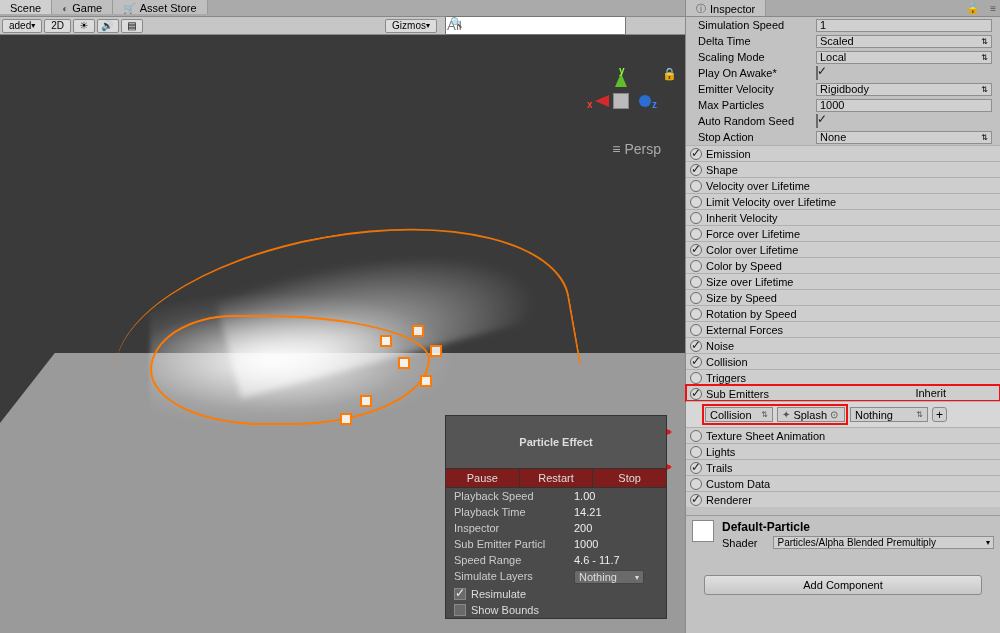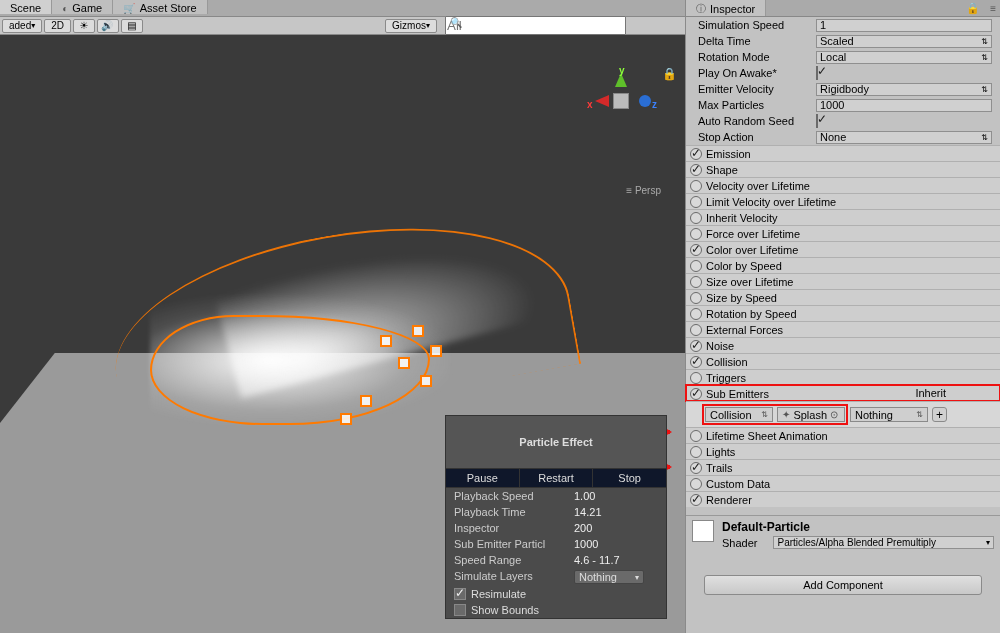--- a/index.html
+++ b/index.html
@@ -29,28 +29,28 @@
   .gizmo { position: absolute; right: 28px; top: 30px; width: 70px; height: 70px; }
   .axis { position: absolute; font-size: 10px; font-weight: bold; }
   .axis.x { color: #ff3b3b; left: 0; top: 34px; }
   .axis.y { color: #8dff3b; left: 32px; top: 0; }
   .axis.z { color: #3b82ff; right: 0; top: 34px; }
   .cone { position: absolute; width: 0; height: 0; }
   .cone.x { left: 8px; top: 30px; border-top: 6px solid transparent; border-bottom: 6px solid transparent; border-right: 14px solid #d42a2a; }
   .cone.y { left: 28px; top: 8px; border-left: 6px solid transparent; border-right: 6px solid transparent; border-bottom: 14px solid #5fbf2a; }
   .cone.z { right: 8px; top: 30px; border-top: 6px solid transparent; border-bottom: 6px solid transparent; border-left: 14px solid #2a6ed4; border-radius: 50%; }
   .gizmo .cube { position: absolute; left: 26px; top: 28px; width: 16px; height: 16px; background: #bbb; border: 1px solid #888; }
-  .persp { position: absolute; right: 24px; top: 106px; color: #aaa; font-size: 10px; margin-top: 44px; }
+  .persp { position: absolute; right: 24px; top: 106px; color: #aaa; font-size: 14px; }
   .lock { position: absolute; right: 8px; top: 32px; color: #bbb; font-size: 12px; }
 
   
   .overlay { position: absolute; right: 18px; bottom: 14px; width: 222px; background: #4b4b4b; color: #ddd; border: 1px solid #333; font-size: 11px; }
   .overlay .title { text-align: center; padding: 20px 0; background: #555; border-bottom: 1px solid #333; font-weight: bold; }
   .overlay .btnrow { display: flex; border-bottom: 1px solid #333; }
-  .overlay .btnrow .obtn { flex: 1; text-align: center; padding: 3px 0; background: #0f172a; border-right: 1px solid #333; cursor: pointer; }
+  .overlay .btnrow .obtn { flex: 1; text-align: center; padding: 3px 0; background: #7f1d1d; border-right: 1px solid #333; cursor: pointer; }
   .overlay .btnrow .obtn:last-child { border-right: none; }
   .overlay .row { display: flex; padding: 2px 8px; }
   .overlay .row .lab { flex: 0 0 120px; color: #ccc; }
   .overlay .row .val { color: #eee; }
   .overlay .sel { background: #6a6a6a; border: 1px solid #444; padding: 0 4px; border-radius: 2px; min-width: 70px; display: inline-flex; justify-content: space-between; align-items: center; }
   .overlay .chk { width: 12px; height: 12px; border: 1px solid #888; background: #6a6a6a; margin-right: 5px; display: inline-block; vertical-align: middle; position: relative; }
   .overlay .chk.checked::after { content: "✓"; position: absolute; top: -3px; left: 0; font-size: 12px; color: #eee; }
 
   
   .arrow { position: absolute; height: 4px; background: #e11; }
@@ -230,21 +230,21 @@
     <div class="prow">
         <span class="plab">Delta Time</span>
         <span class="pval">
           <span class="field">
             <span>Scaled</span>
             <span class="caret">⇅</span>
           </span>
         </span>
       </div>
     <div class="prow">
-        <span class="plab">Rotation Mode</span>
+        <span class="plab">Scaling Mode</span>
         <span class="pval">
           <span class="field">
             <span>Local</span>
             <span class="caret">⇅</span>
           </span>
         </span>
       </div>
     <div class="prow">
         <span class="plab">Play On Awake*</span>
         <span class="pval"><span class="chkbox on"></span></span>
@@ -364,21 +364,21 @@
           <span>Nothing</span>
           <span class="updn">⇅</span>
         </span>
       <span class="plusbtn">+</span>
     </div>
   </div>
 
   <div id="modules-after">
       <div class="module">
         <span class="mchk"></span>
-        <span>Lifetime Sheet Animation</span>
+        <span>Texture Sheet Animation</span>
       </div>
       <div class="module">
         <span class="mchk"></span>
         <span>Lights</span>
       </div>
       <div class="module">
         <span class="mchk on"></span>
         <span>Trails</span>
       </div>
       <div class="module">

